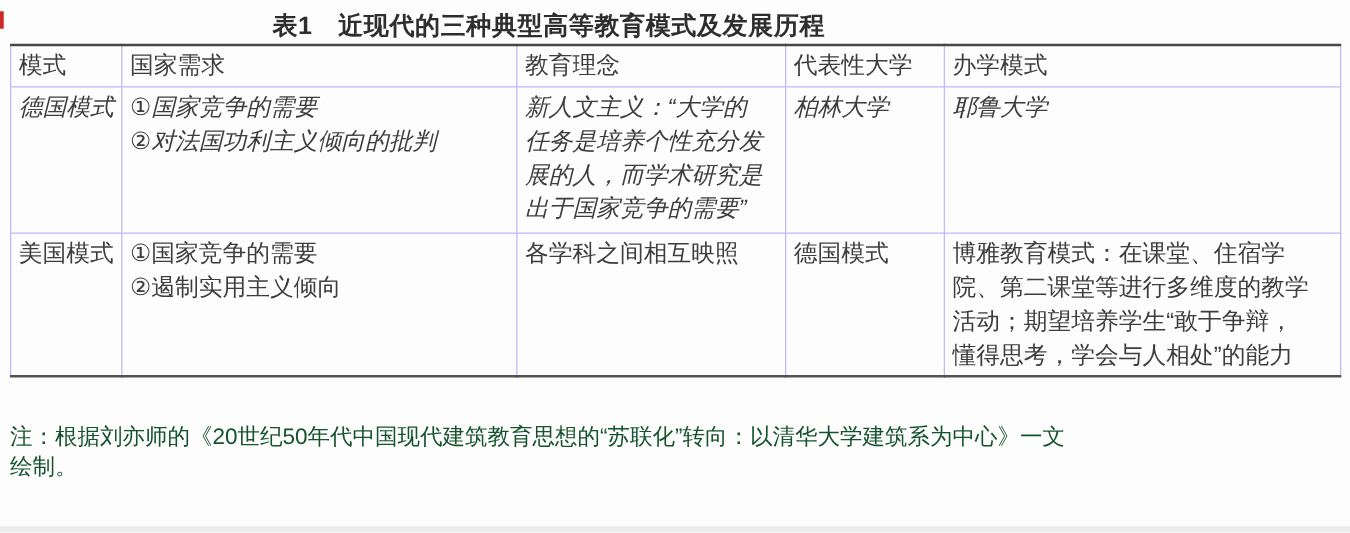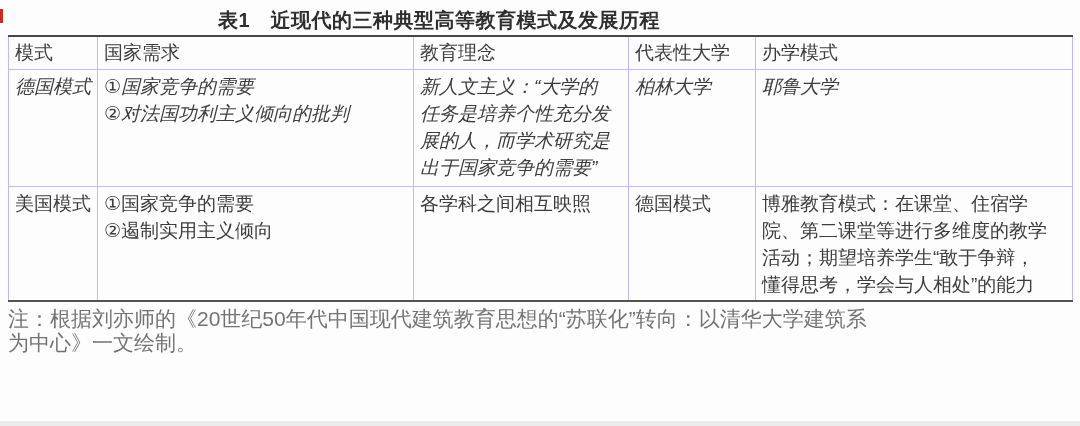--- a/index.html
+++ b/index.html
@@ -64,24 +64,25 @@
   }
   table.models td {
     padding: 3px 3px 2px 6px;
     line-height: 27px;
   }
   tr.row-france  { height: 87px; }
   tr.row-germany { height: 117px; font-style: italic; }
   tr.row-usa     { height: 113px; margin-top: 20px; }
   .note {
     padding: 5px 8px 0 8px;
-    font-size: 21px;
+    font-size: 18px;
     line-height: 24px;
-    color: #737373;
+    color: #14532d;
     white-space: pre-line;
+    margin-top: 30px;
   }
   .bottom-band {
     position: absolute;
     left: 0;
     bottom: 0;
     width: 1080px;
     height: 5px;
     background: #ebebeb;
   }
 </style>

